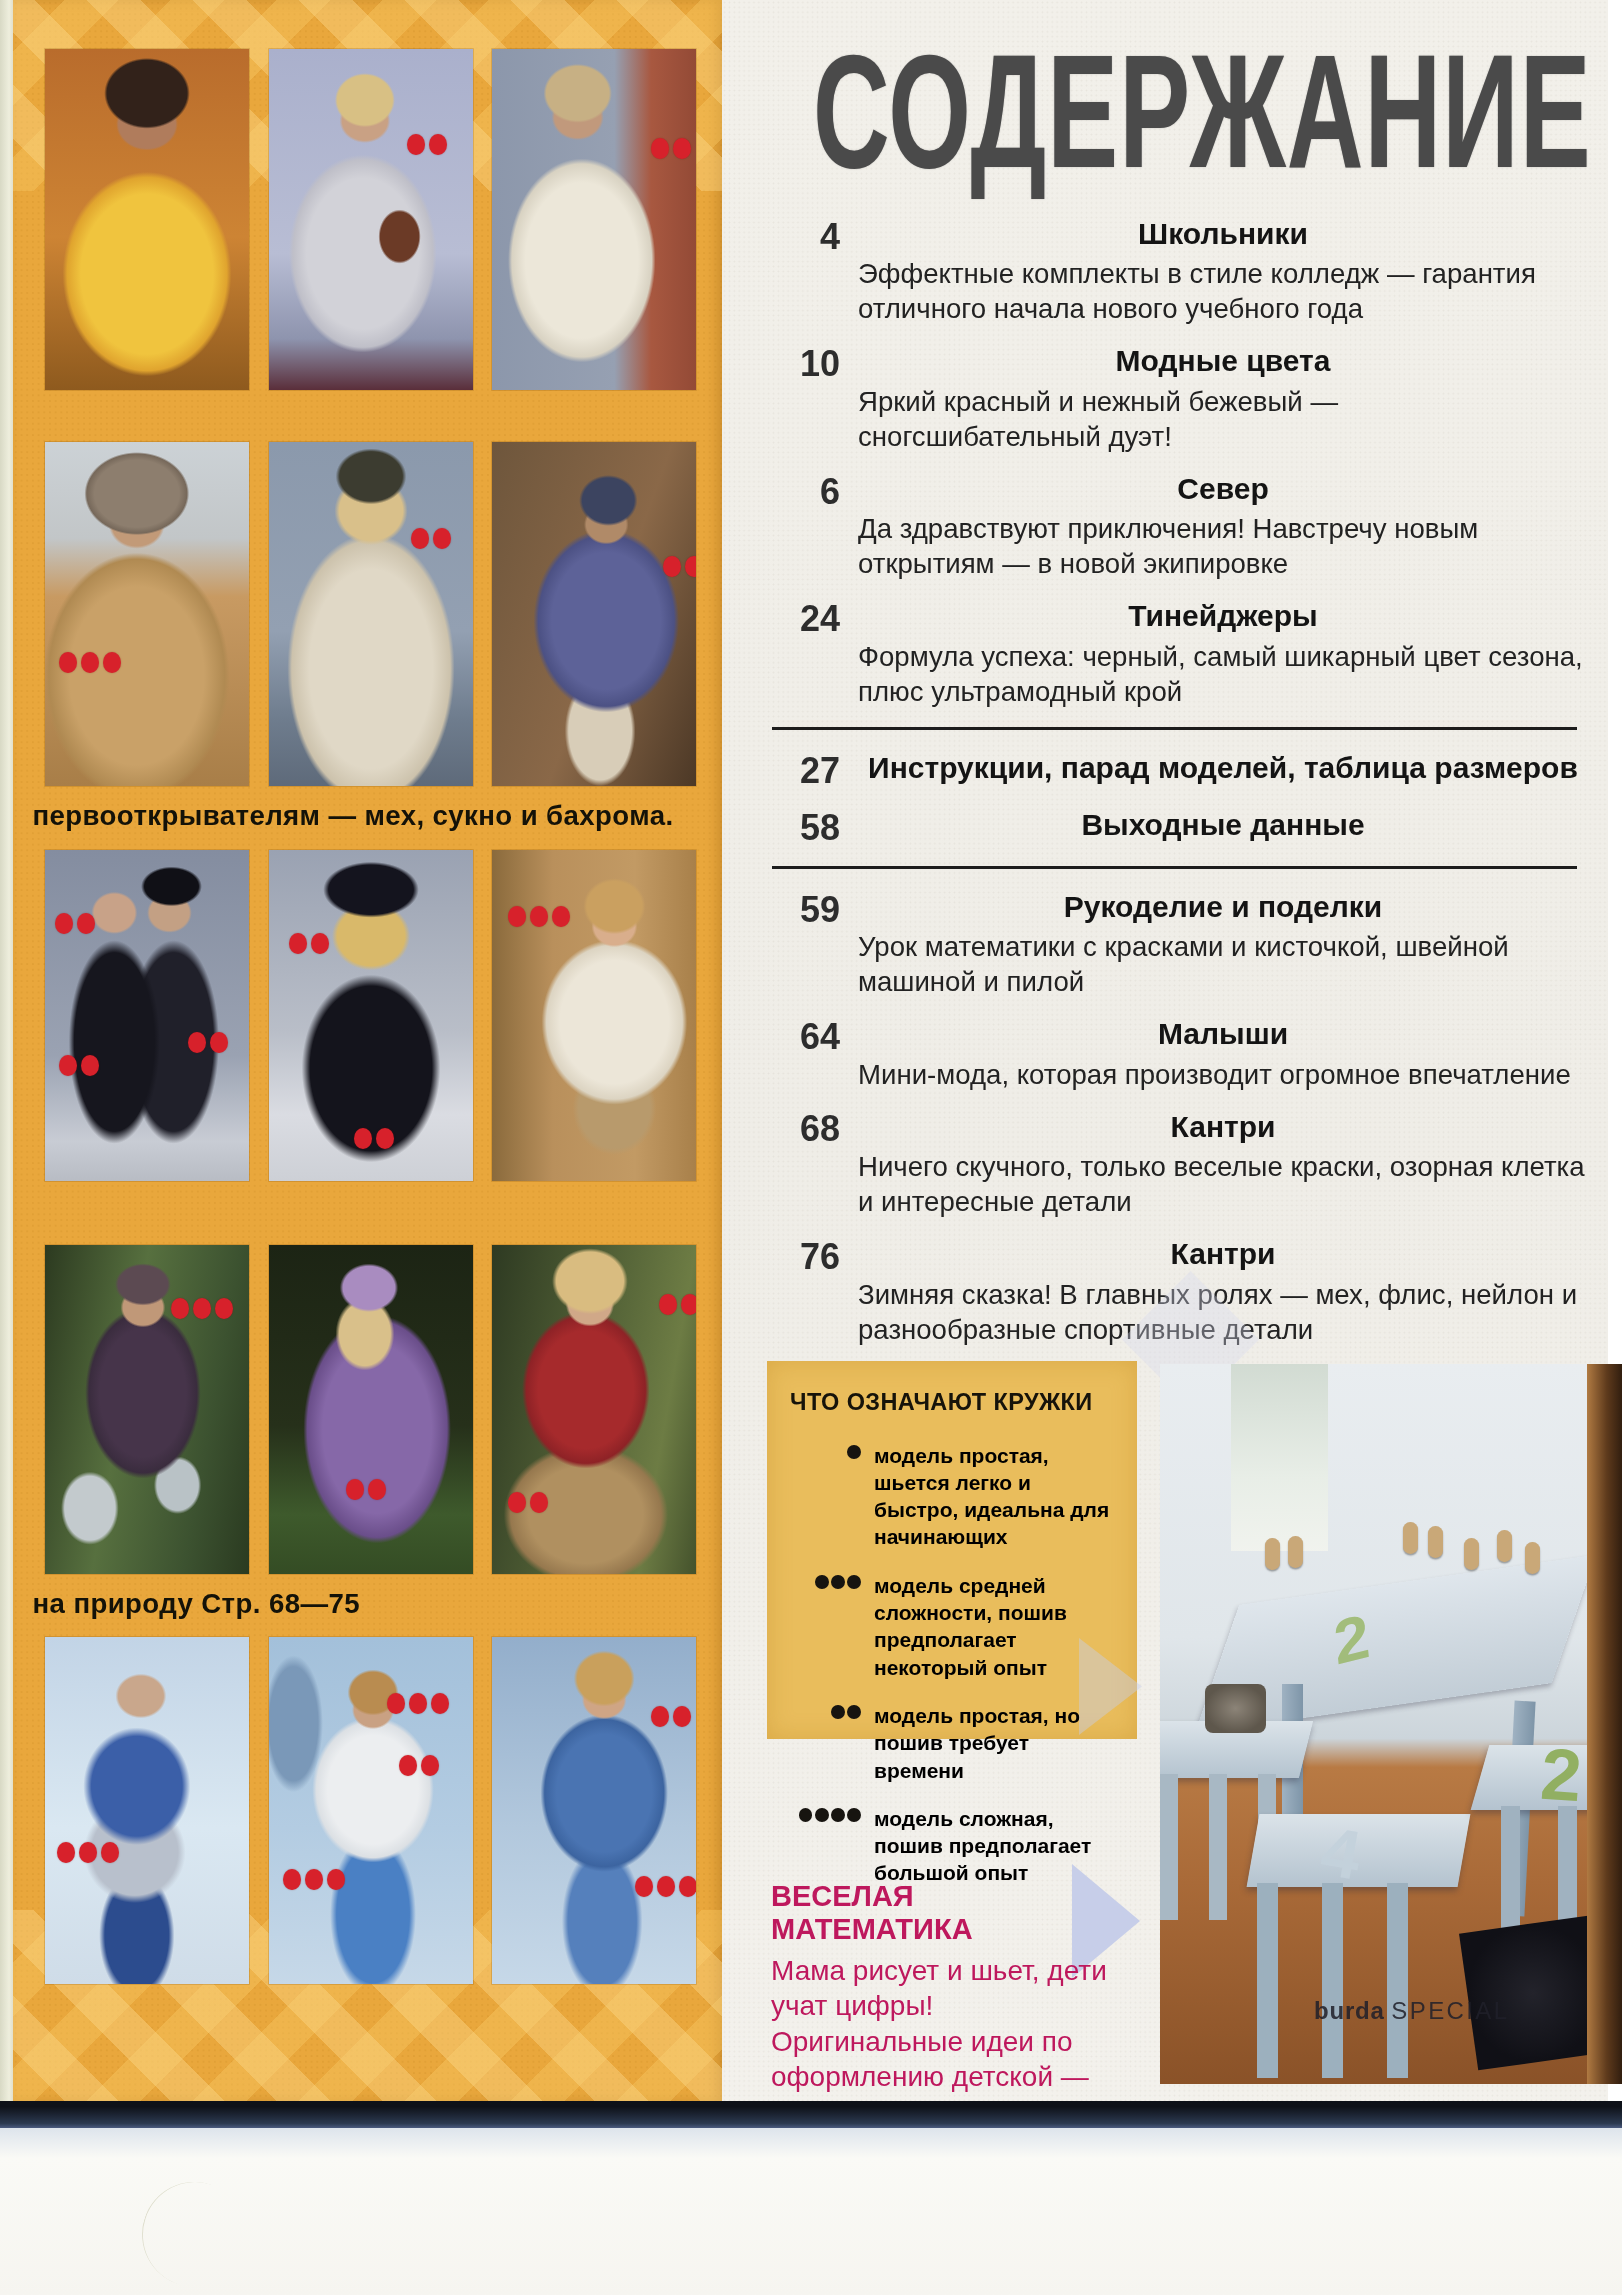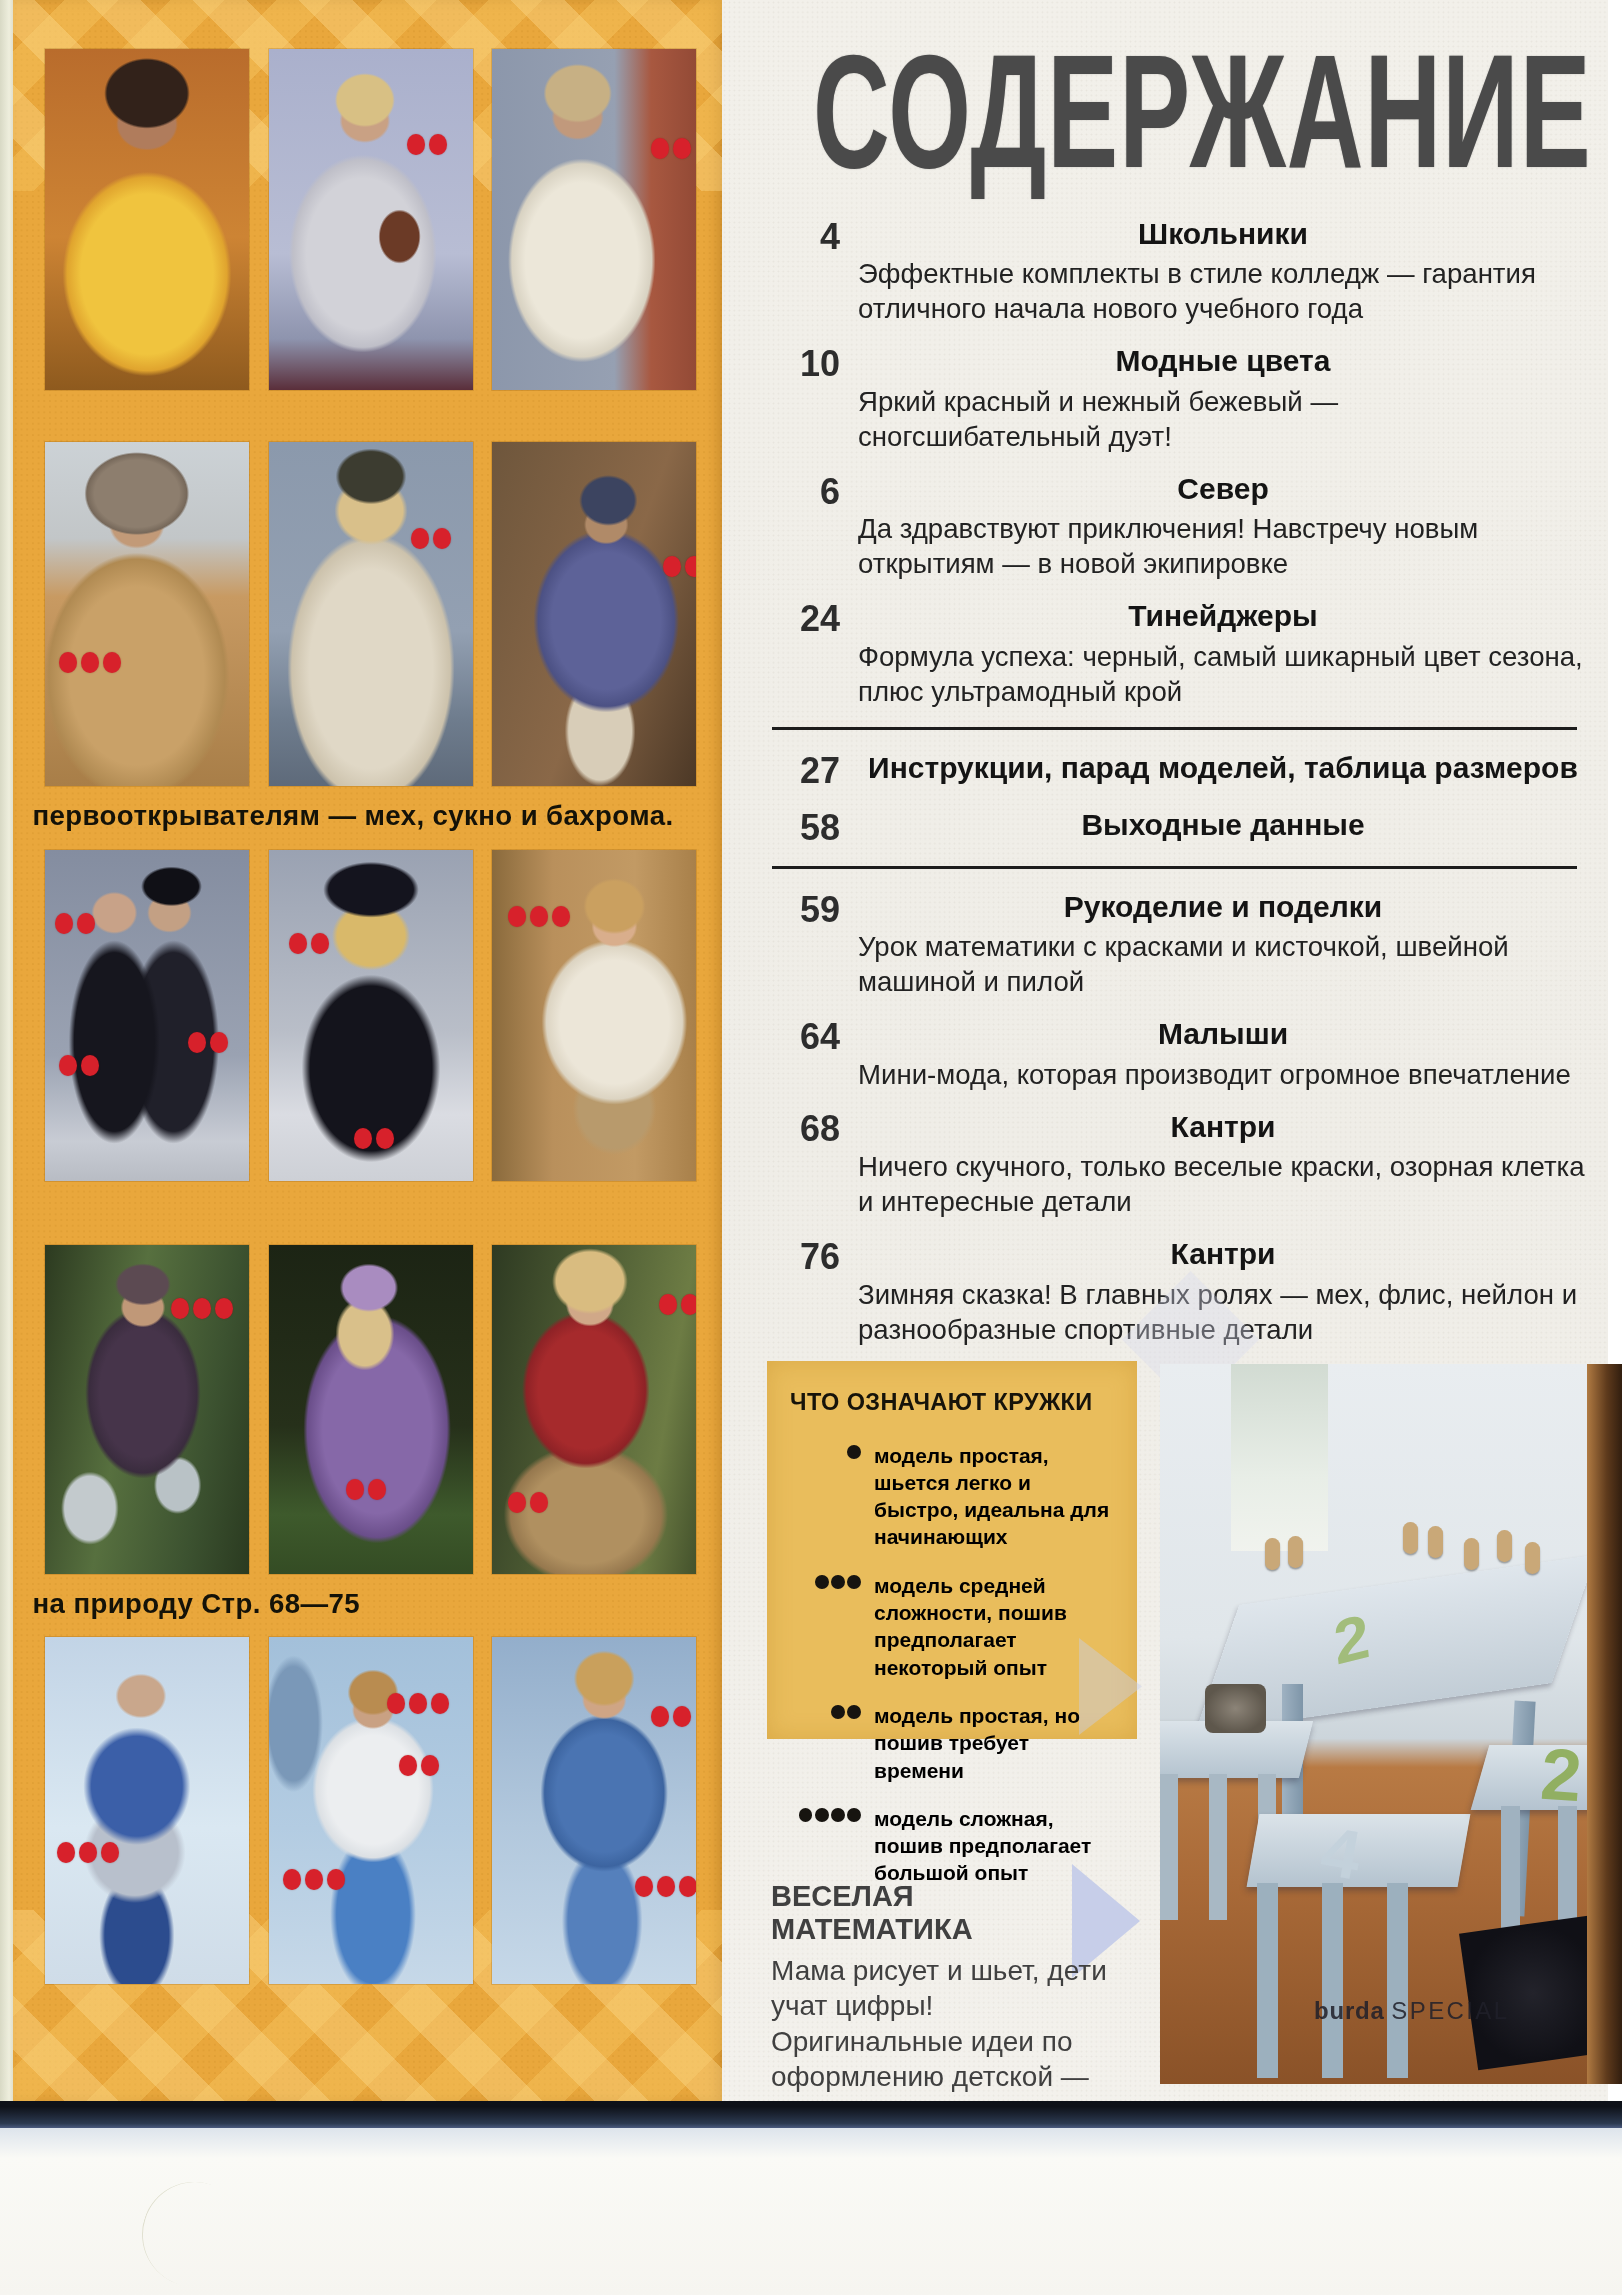--- a/index.html
+++ b/index.html
@@ -196,21 +196,21 @@
     background:radial-gradient(closest-side,#23232b,#101016);transform:rotate(-8deg);}
   #craft .basket{position:absolute;left:45px;top:320px;width:61px;height:49px;border-radius:8px;
     background:radial-gradient(closest-side,#8c8478,#5e574c);}
   #book-edge{left:1587px;top:1364px;width:36px;height:720px;
     background:linear-gradient(90deg,#b07a42,#5e3a1c 55%,#2e1c0e);}
   #brand{left:1314px;top:1997px;font-size:24px;color:#20202a;opacity:.85;}
   #brand .b1{font-weight:bold;letter-spacing:0.8px;}
   #brand .b2{font-weight:normal;letter-spacing:2.4px;}
 
   
-  #feature{left:771px;top:1880px;width:349px;color:#404040;}
+  #feature{left:771px;top:1880px;width:349px;color:#be185d;}
   #feature .ftitle{font-size:29px;font-weight:bold;margin-bottom:6.5px;}
   #feature .ftext{font-size:28px;line-height:1.27;}
   .tri{position:absolute;background:#c7cee9;clip-path:polygon(0 0,100% 50%,0 100%);}
   #tri-arrow{left:1072px;top:1864px;width:68px;height:114px;}
   #tri-faint1{left:1079px;top:1638px;width:63px;height:97px;opacity:.45;}
   #diam-faint{position:absolute;left:1142px;top:1291px;width:97px;height:97px;background:#d7dbee;
     transform:rotate(45deg);opacity:.35;}
 </style>
 </head>
 <body>

